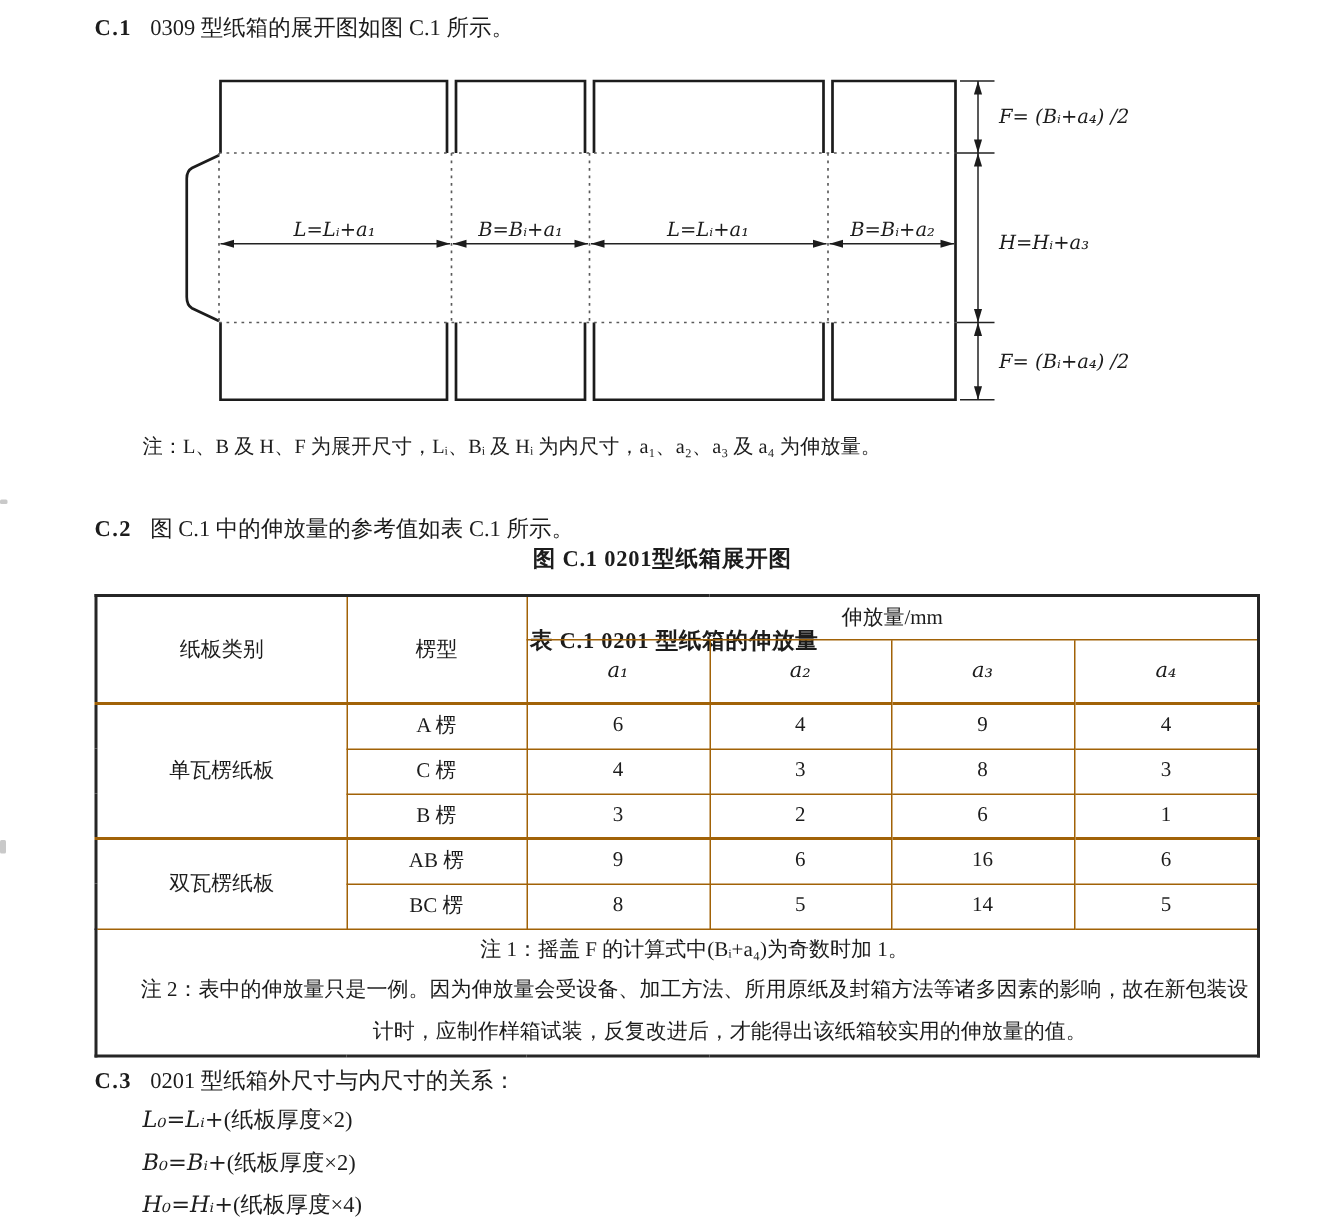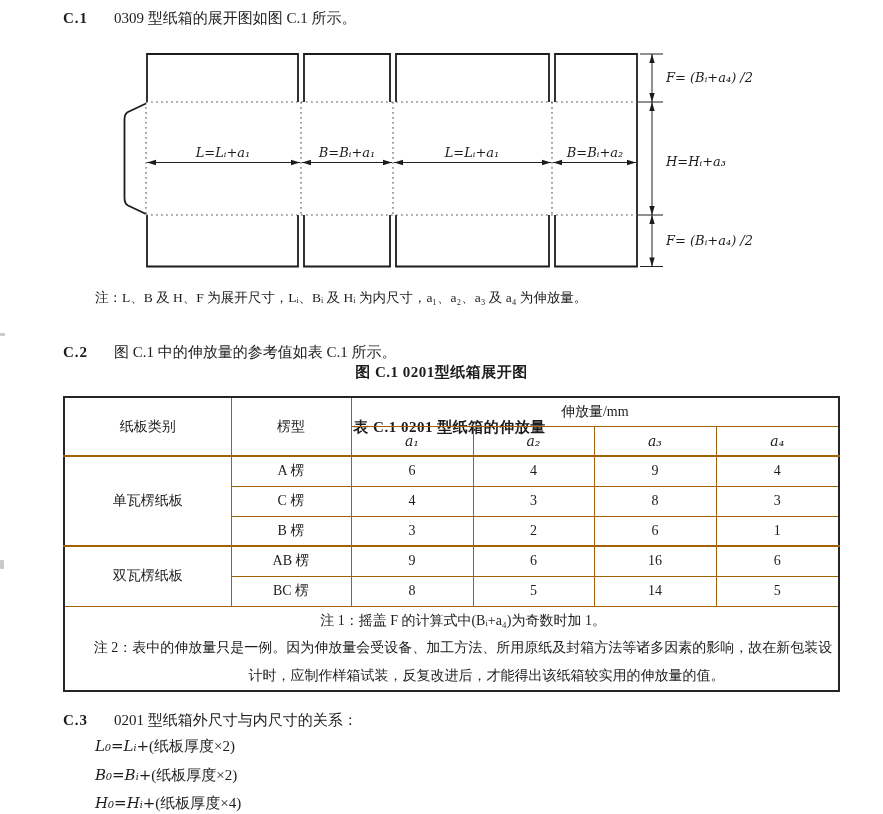--- a/index.html
+++ b/index.html
@@ -3,39 +3,39 @@
 <meta charset="utf-8">
 <style>
   html,body{margin:0;padding:0;}
   body{
     width:883px;height:814px;background:#ffffff;position:relative;
     font-family:"Liberation Serif","DejaVu Serif",serif;
     color:#1c1c1c;overflow:hidden;
   }
   .abs{position:absolute;}
   .sec-head{font-size:15px;white-space:nowrap;}
-  .sec-label{font-weight:bold;margin-right:26px;letter-spacing:1px;}
+  .sec-label{font-weight:bold;margin-right:12px;letter-spacing:1px;}
   .caption{width:883px;text-align:center;font-weight:bold;font-size:15px;letter-spacing:0.5px;margin-top:48px;}
   .fig-note{font-size:13.5px;white-space:nowrap;}
   
   svg text{
     font-family:"DejaVu Serif","DejaVu Sans",serif;
     font-style:italic;font-size:13px;fill:#1c1c1c;
   }
   
   table.allow{
     border-collapse:collapse;table-layout:fixed;
     width:775px;border:2px solid #262626;
     font-size:14px;color:#1c1c1c;
   }
   table.allow td{border:1px solid #a16207;text-align:center;padding:0;}
   table.allow td.hsep{border-bottom-width:2px;}
   table.allow td.gsep{border-bottom-width:2px;}
   td.subhead{font-family:"DejaVu Serif","DejaVu Sans",serif;font-style:italic;}
-  tr.hrow1{height:29px;} tr.hrow2{height:30px;margin-left:36px;} tr.brow{height:30px;}
+  tr.hrow1{height:29px;} tr.hrow2{height:43px;margin-left:36px;} tr.brow{height:30px;}
   td.notes-cell{text-align:left;padding:12px 14px 10px 28px;border-top:1px solid #3a3a3a;}
   .note-line{padding-left:70px;text-indent:-47px;line-height:1.98;font-size:14px;}
   
   .formula{font-size:15px;white-space:nowrap;}
   .formula .math{font-family:"DejaVu Serif","DejaVu Sans",serif;font-style:italic;}
   .artifact{background:#c9c9c9;border-radius:1px;}
 </style>
 </head>
 <body>
 

